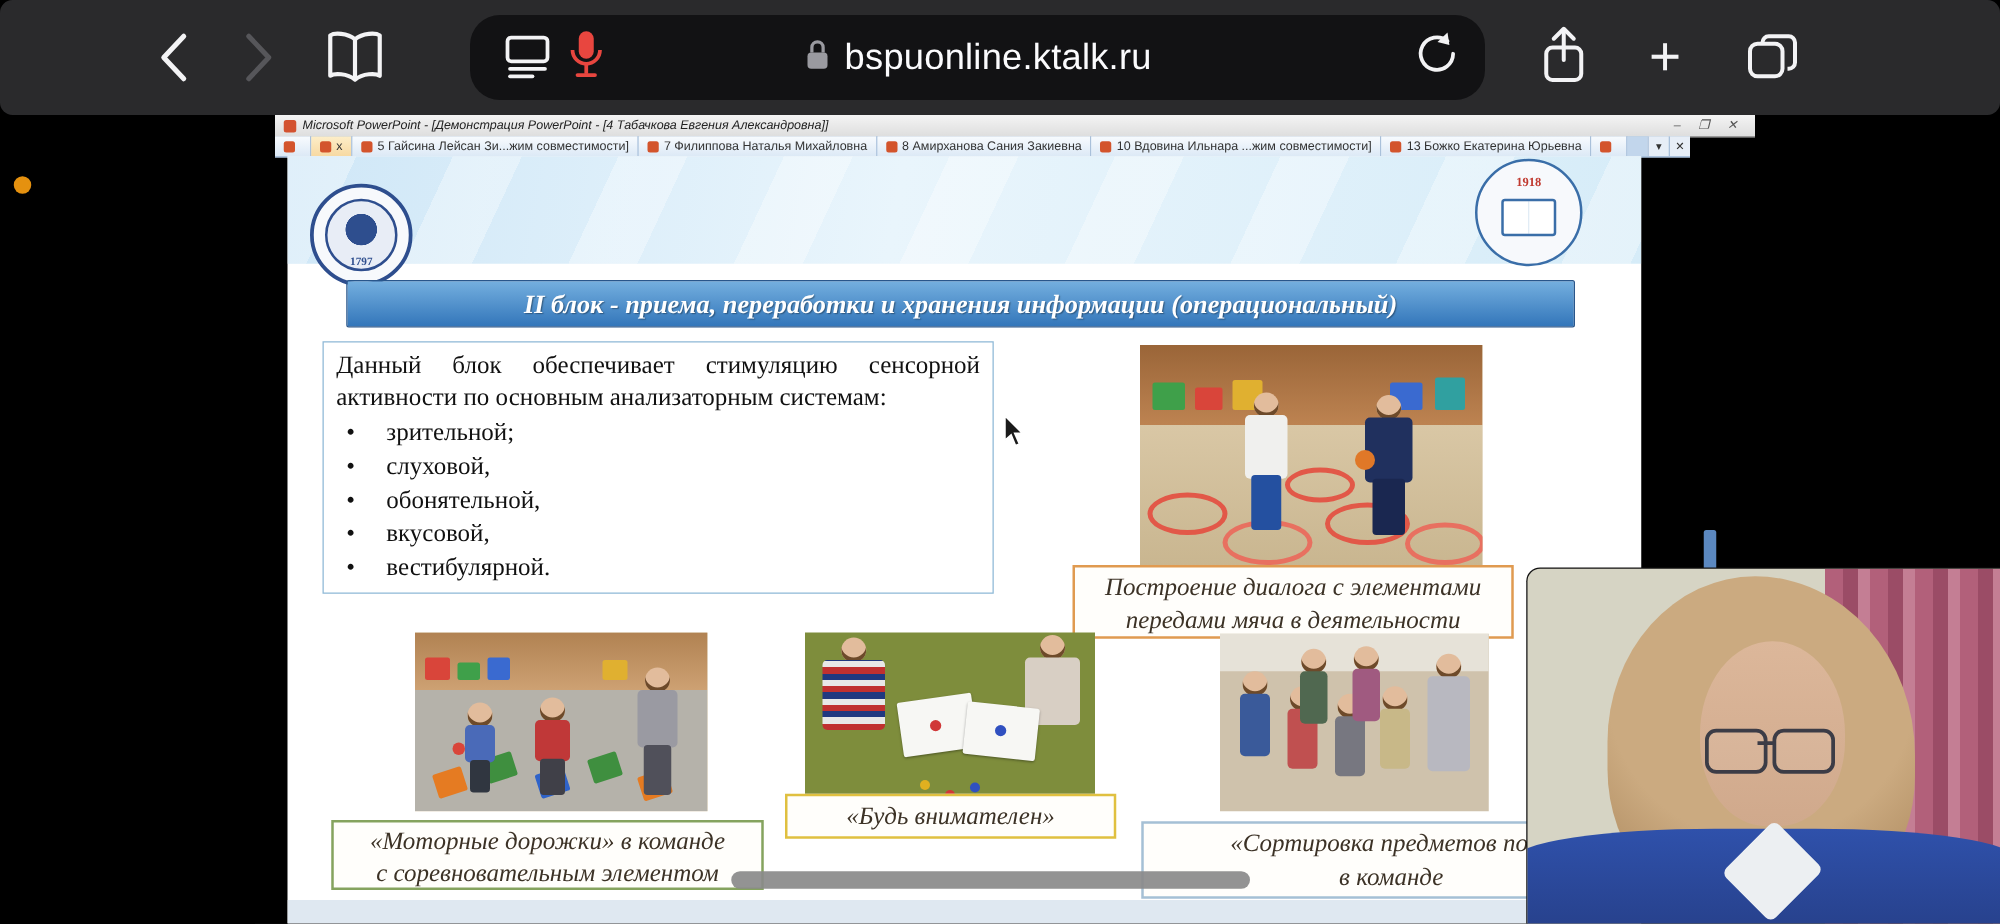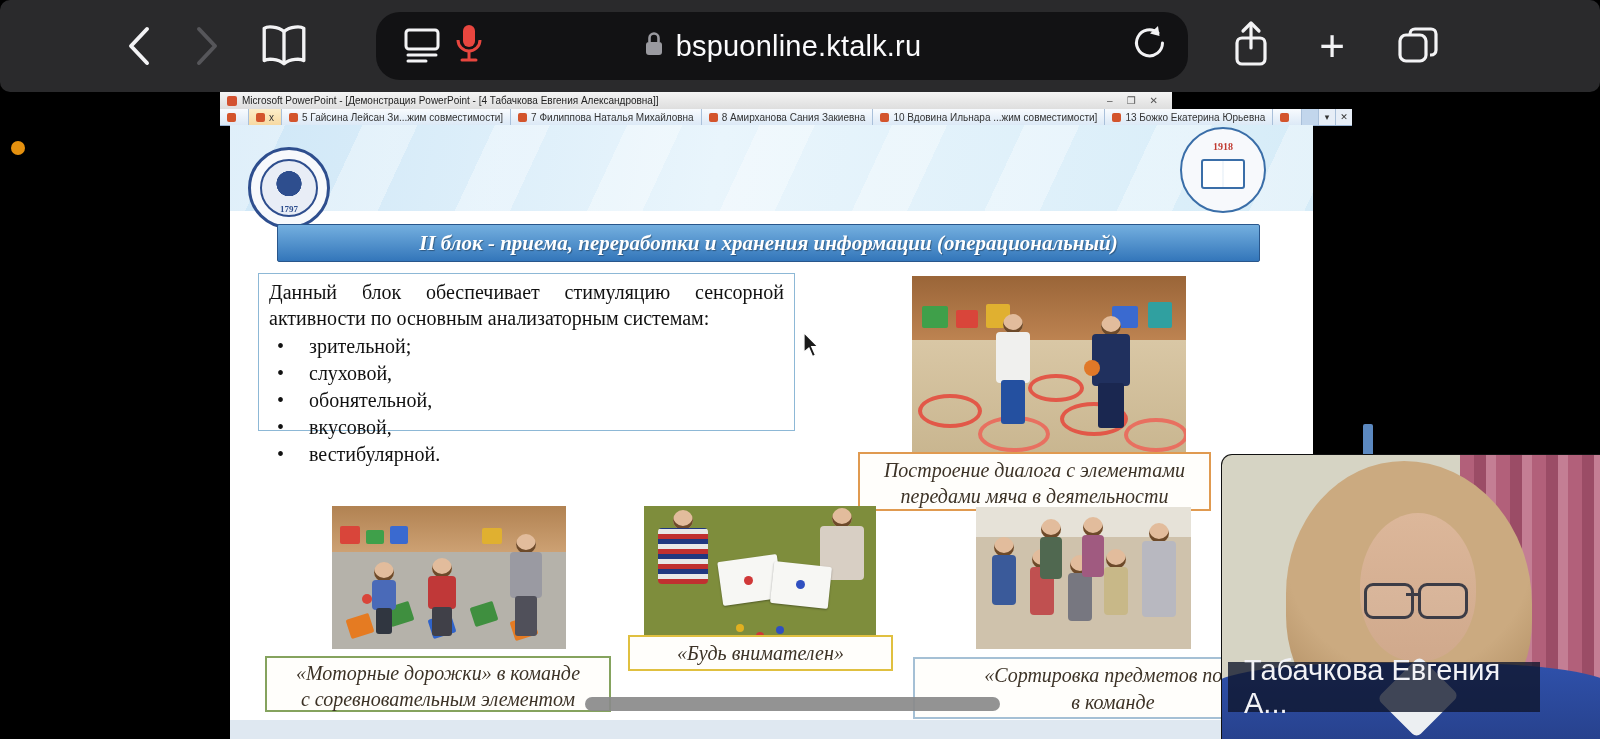--- a/index.html
+++ b/index.html
@@ -15,23 +15,23 @@
               align-items:center;justify-content:center;gap:11px;}
   .url-text{color:#fbfbfd;font-size:29px;letter-spacing:.2px;}
   .ab-left{position:absolute;left:26px;top:0;height:100%;display:flex;align-items:center;gap:12px;}
   .ab-right{position:absolute;right:20px;top:0;height:100%;display:flex;align-items:center;}
 
   
   .rec-dot{position:absolute;left:11px;top:141px;width:14px;height:14px;border-radius:50%;
            background:#e5910f;}
 
   
-  .ppt-titlebar{position:absolute;left:220px;top:92px;width:952px;height:17px;
+  .ppt-titlebar{position:absolute;left:220px;top:92px;width:1184px;height:17px;
                 background:linear-gradient(#f4f4f4,#dedede);border-bottom:1px solid #b9b9b9;
-                display:flex;align-items:center;font-size:10px;color:#222;}
+                display:flex;align-items:center;font-size:10px;color:#222;font-style:italic;}
   .ppt-appico{width:10px;height:10px;background:#d35230;border-radius:2px;margin:0 5px 0 7px;flex:none;}
   .ppt-title-text{white-space:nowrap;overflow:hidden;}
   .ppt-winctl{margin-left:auto;display:flex;gap:14px;padding-right:14px;color:#555;
               font-size:10px;line-height:17px;}
   .ppt-winctl span{cursor:default;}
   .ppt-tabbar{position:absolute;left:220px;top:109px;width:1132px;height:16px;
               background:#cfe0f2;border-bottom:1px solid #9ab4d4;display:flex;align-items:stretch;
               font-size:10px;color:#333;overflow:hidden;}
   .ptab{display:flex;align-items:center;gap:4px;padding:0 7px;flex:none;
         border-right:1px solid #a9c0da;background:linear-gradient(#f8fbfe,#dcE9f6);
@@ -59,21 +59,21 @@
   .logo.left .year{font-size:9px;color:#2e4e8e;font-weight:bold;line-height:12px;}
   .logo.right{left:950px;top:2px;width:82px;height:82px;border:2px solid #3a6ea8;}
   .logo.right .book{width:40px;height:26px;border:2px solid #3a6ea8;border-radius:3px;
         background:linear-gradient(90deg,#fff 48%,#d8e6f2 50%,#fff 52%);margin-top:8px;}
   .logo.right .year{position:absolute;top:12px;left:0;width:100%;text-align:center;
         font-size:10px;color:#c03a30;font-weight:bold;}
   .title-banner{position:absolute;left:47px;top:99px;width:981px;height:36px;
         background:linear-gradient(#74afdf,#3376ba);border:1px solid #29568b;border-radius:2px;
         display:flex;align-items:center;justify-content:center;color:#fff;
         font-size:21px;font-weight:bold;font-style:italic;text-shadow:1px 1px 1px rgba(0,0,0,.35);}
-  .textbox{position:absolute;left:28px;top:148px;width:537px;height:158px;
+  .textbox{position:absolute;left:28px;top:148px;width:537px;height:202px;
         border:1px solid #8db8d6;box-sizing:border-box;padding:5px 10px 0 10px;
         font-size:20px;color:#111;}
   .textbox .intro{text-align:justify;line-height:26px;margin:0;}
   .textbox ul{list-style:none;margin:2px 0 0 0;padding:0;}
   .textbox li{position:relative;padding-left:40px;line-height:27px;}
   .textbox li::before{content:"\2022";position:absolute;left:8px;}
 
   .caption{position:absolute;background:#fffefb;box-sizing:border-box;text-align:center;
         font-style:italic;color:#3c3226;}
   .caption .ln{display:block;}
@@ -413,18 +413,15 @@
 
   <div class="webcam">
     <div class="curtain"></div>
     <div class="hair"></div>
     <div class="face"></div>
     <div class="glass l"></div>
     <div class="glass r"></div>
     <div class="gbridge"></div>
     <div class="blazer"></div>
     <div class="shirt"></div>
-    <div class="namebar">
-      <span>Табачкова Евгения А...</span>
-    </div>
   </div>
 
 </div>
 
 </body></html>

